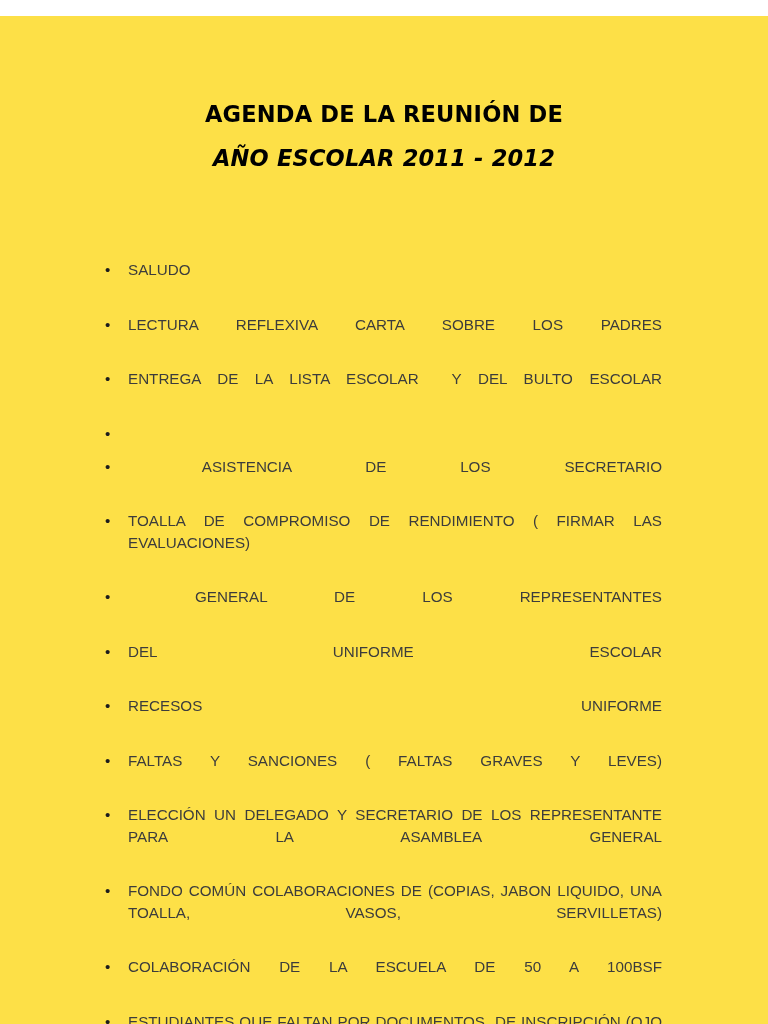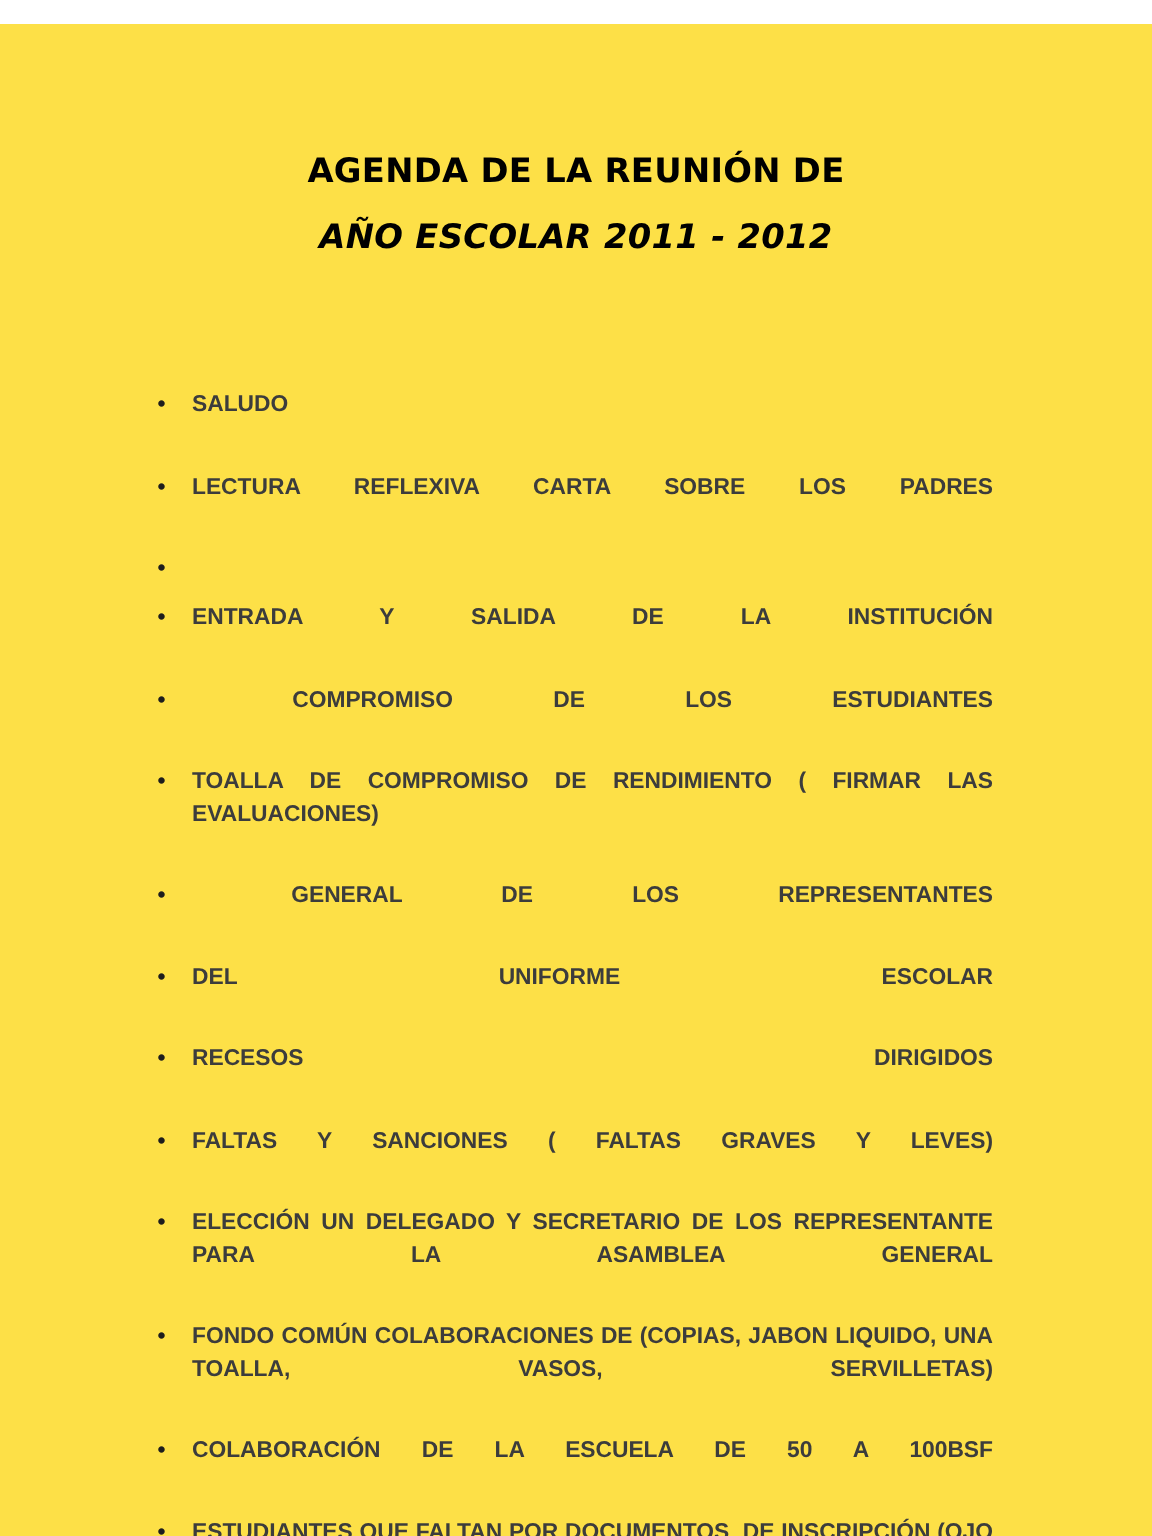--- a/index.html
+++ b/index.html
@@ -66,21 +66,20 @@
     position: relative;
     margin: 0 0 11.5px 0;
     padding: 0 106px 0 128px;
     color: #3c3c3c;
     font-family: "Liberation Sans", sans-serif;
     font-size: 15.2px;
     line-height: 21.5px;
     text-align: justify;
     text-justify: inter-word;
     white-space: pre-wrap;
-    font-weight: bold;
   }
 
   
   .agenda-item::after {
     content: "";
     display: inline-block;
     width: 100%;
   }
 
   .bullet-marker {
@@ -106,27 +105,27 @@
 <div class="page">
 
   <h1 class="doc-title">
     <span class="title-line">AGENDA DE LA REUNIÓN DE</span>
     <span class="title-line spaced">AÑO ESCOLAR 2011 - 2012</span>
   </h1>
 
   <ul class="agenda-list">
       <li class="agenda-item"><span class="bullet-marker"></span><span class="agenda-item-label">SALUDO</span></li>
       <li class="agenda-item"><span class="bullet-marker"></span><span class="agenda-item-label">LECTURA REFLEXIVA CARTA SOBRE LOS PADRES</span></li>
+      <li class="agenda-item"><span class="bullet-marker"></span><span class="agenda-item-label">ENTREGA DE LA LISTA ESCOLAR  Y DEL BULTO ESCOLAR</span></li>
       <li class="agenda-item"><span class="bullet-marker"></span></li>
-      <li class="agenda-item"><span class="bullet-marker"></span><span class="agenda-item-label">ENTRADA Y SALIDA DE LA INSTITUCIÓN</span></li>
-      <li class="agenda-item"><span class="bullet-marker"></span><span class="agenda-item-label"> COMPROMISO DE LOS ESTUDIANTES</span></li>
+      <li class="agenda-item"><span class="bullet-marker"></span><span class="agenda-item-label"> ASISTENCIA DE LOS SECRETARIO</span></li>
       <li class="agenda-item"><span class="bullet-marker"></span><span class="agenda-item-label">TOALLA DE COMPROMISO DE RENDIMIENTO ( FIRMAR LAS EVALUACIONES)</span></li>
       <li class="agenda-item"><span class="bullet-marker"></span><span class="agenda-item-label"> GENERAL DE LOS REPRESENTANTES</span></li>
       <li class="agenda-item"><span class="bullet-marker"></span><span class="agenda-item-label">DEL UNIFORME ESCOLAR</span></li>
-      <li class="agenda-item"><span class="bullet-marker"></span><span class="agenda-item-label">RECESOS DIRIGIDOS</span></li>
+      <li class="agenda-item"><span class="bullet-marker"></span><span class="agenda-item-label">RECESOS UNIFORME</span></li>
       <li class="agenda-item"><span class="bullet-marker"></span><span class="agenda-item-label">FALTAS Y SANCIONES ( FALTAS GRAVES Y LEVES)</span></li>
       <li class="agenda-item"><span class="bullet-marker"></span><span class="agenda-item-label">ELECCIÓN UN DELEGADO Y SECRETARIO DE LOS REPRESENTANTE PARA LA ASAMBLEA GENERAL</span></li>
       <li class="agenda-item"><span class="bullet-marker"></span><span class="agenda-item-label">FONDO COMÚN COLABORACIONES DE (COPIAS, JABON LIQUIDO, UNA TOALLA, VASOS, SERVILLETAS)</span></li>
       <li class="agenda-item"><span class="bullet-marker"></span><span class="agenda-item-label">COLABORACIÓN DE LA ESCUELA DE 50 A 100BSF</span></li>
       <li class="agenda-item"><span class="bullet-marker"></span><span class="agenda-item-label">ESTUDIANTES QUE FALTAN POR DOCUMENTOS  DE INSCRIPCIÓN (OJO CÉDULA DE INDENTIDAD)</span></li>
     </ul>
 
 </div>
 
 </body></html>

